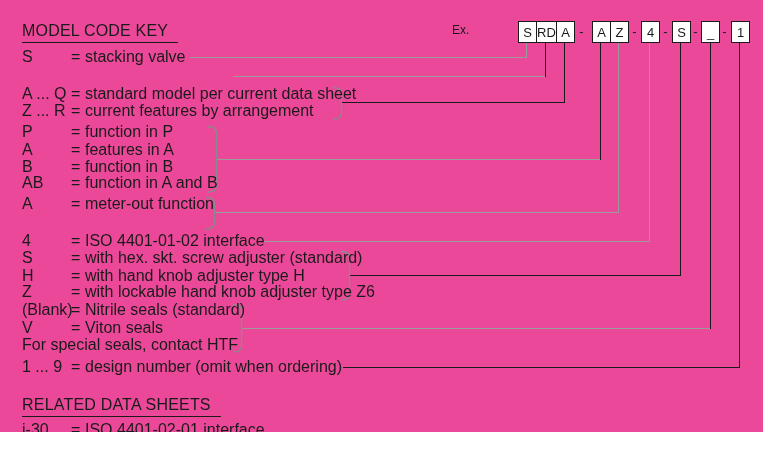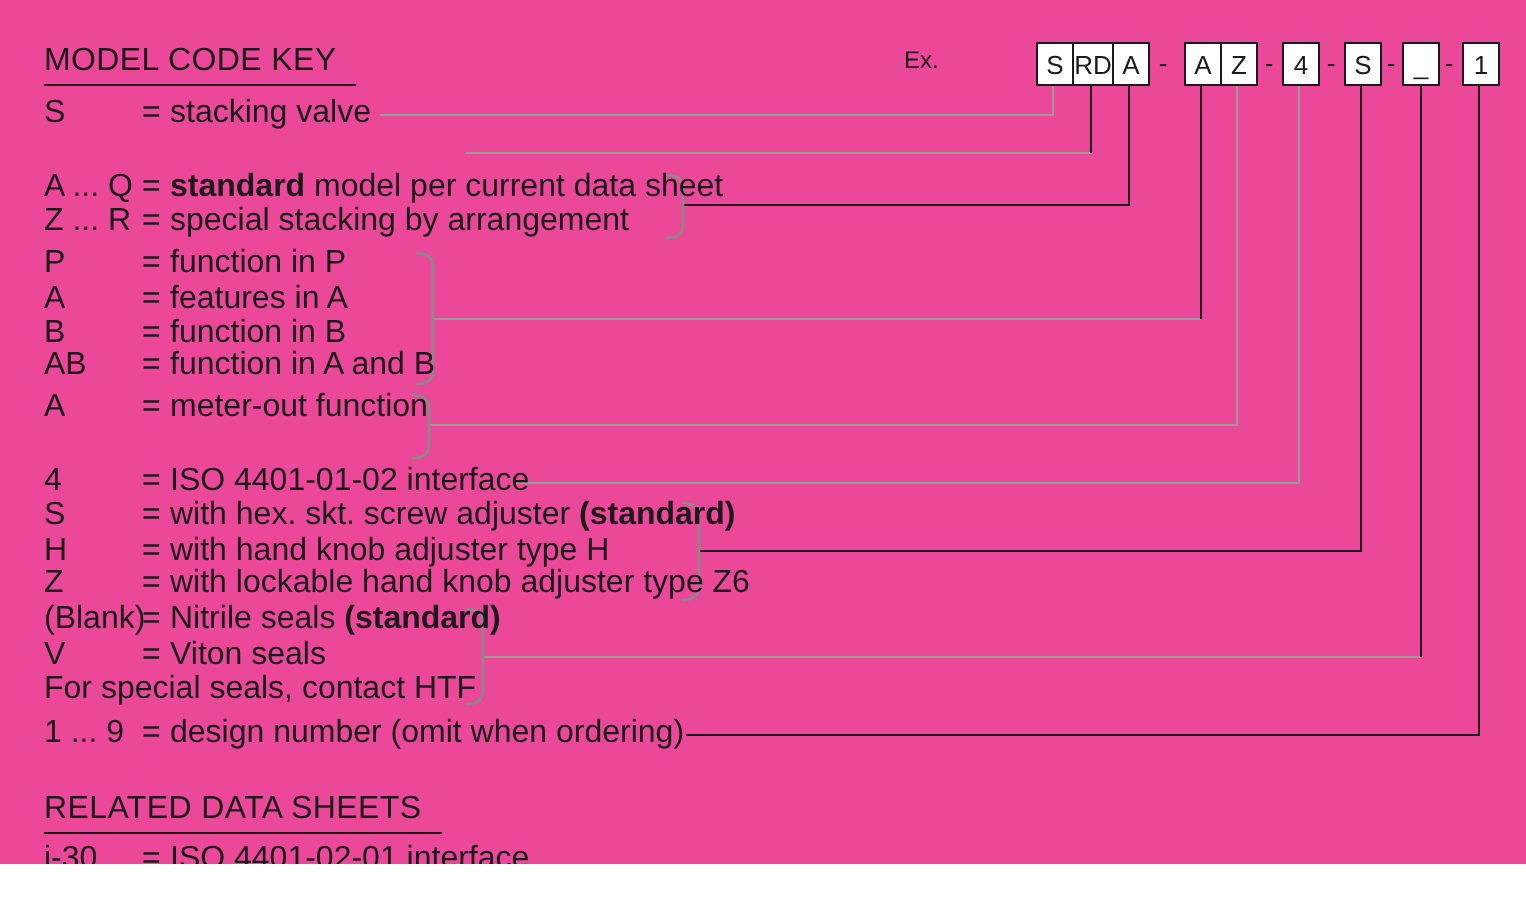--- a/index.html
+++ b/index.html
@@ -7,21 +7,21 @@
     position:relative;width:763px;height:432px;background:#ec4899;overflow:hidden;
     font-family:"Liberation Sans",sans-serif;color:#1a1a1a;
   }
   .sec-title{
     position:absolute;left:22px;font-size:16px;letter-spacing:.2px;
     border-bottom:1.5px solid #1a1a1a;padding:0 10px 2px 0;white-space:nowrap;
   }
   .row{position:absolute;left:22px;font-size:16px;line-height:18px;white-space:nowrap;}
   .row .code{display:inline-block;width:49px;}
   .row .eq{display:inline-block;width:14px;}
-  .b{font-weight:bold;}
+  .b{font-weight:normal;}
   .ex-label{position:absolute;left:452px;top:23px;font-size:12px;}
   .box{
     position:absolute;top:21px;height:22px;box-sizing:border-box;
     border:1px solid #1a1a1a;background:#fff;font-size:13px;line-height:21px;
     text-align:center;
   }
   .dash{
     position:absolute;top:21px;height:22px;width:9px;font-size:13px;
     line-height:21px;text-align:center;
   }
@@ -77,21 +77,21 @@
   <div class="box" style="left:641px;width:19px">4</div>
   <div class="dash" style="left:661px">-</div>
   <div class="box" style="left:672px;width:19px">S</div>
   <div class="dash" style="left:691px">-</div>
   <div class="box" style="left:701px;width:19px">_</div>
   <div class="dash" style="left:720px">-</div>
   <div class="box" style="left:731px;width:19px">1</div>
 
   <div class="row" style="top:48px"><span class="code">S</span><span class="eq">=</span><span class="desc"><span>stacking valve</span><span class="b"></span><span></span></span></div>
   <div class="row" style="top:85px"><span class="code">A ... Q</span><span class="eq">=</span><span class="desc"><span></span><span class="b">standard</span><span> model per current data sheet</span></span></div>
-  <div class="row" style="top:102px"><span class="code">Z ... R</span><span class="eq">=</span><span class="desc"><span>special stacking by arrangement</span><span class="b"></span><span></span></span></div>
+  <div class="row" style="top:102px"><span class="code">Z ... R</span><span class="eq">=</span><span class="desc"><span>current features by arrangement</span><span class="b"></span><span></span></span></div>
   <div class="row" style="top:123px"><span class="code">P</span><span class="eq">=</span><span class="desc"><span>function in P</span><span class="b"></span><span></span></span></div>
   <div class="row" style="top:141px"><span class="code">A</span><span class="eq">=</span><span class="desc"><span>features in A</span><span class="b"></span><span></span></span></div>
   <div class="row" style="top:158px"><span class="code">B</span><span class="eq">=</span><span class="desc"><span>function in B</span><span class="b"></span><span></span></span></div>
   <div class="row" style="top:174px"><span class="code">AB</span><span class="eq">=</span><span class="desc"><span>function in A and B</span><span class="b"></span><span></span></span></div>
   <div class="row" style="top:195px"><span class="code">A</span><span class="eq">=</span><span class="desc"><span>meter-out function</span><span class="b"></span><span></span></span></div>
   <div class="row" style="top:232px"><span class="code">4</span><span class="eq">=</span><span class="desc"><span>ISO 4401-01-02 interface</span><span class="b"></span><span></span></span></div>
   <div class="row" style="top:249px"><span class="code">S</span><span class="eq">=</span><span class="desc"><span>with hex. skt. screw adjuster </span><span class="b">(standard)</span><span></span></span></div>
   <div class="row" style="top:267px"><span class="code">H</span><span class="eq">=</span><span class="desc"><span>with hand knob adjuster type H</span><span class="b"></span><span></span></span></div>
   <div class="row" style="top:283px"><span class="code">Z</span><span class="eq">=</span><span class="desc"><span>with lockable hand knob adjuster type Z6</span><span class="b"></span><span></span></span></div>
   <div class="row" style="top:301px"><span class="code">(Blank)</span><span class="eq">=</span><span class="desc"><span>Nitrile seals </span><span class="b">(standard)</span><span></span></span></div>

